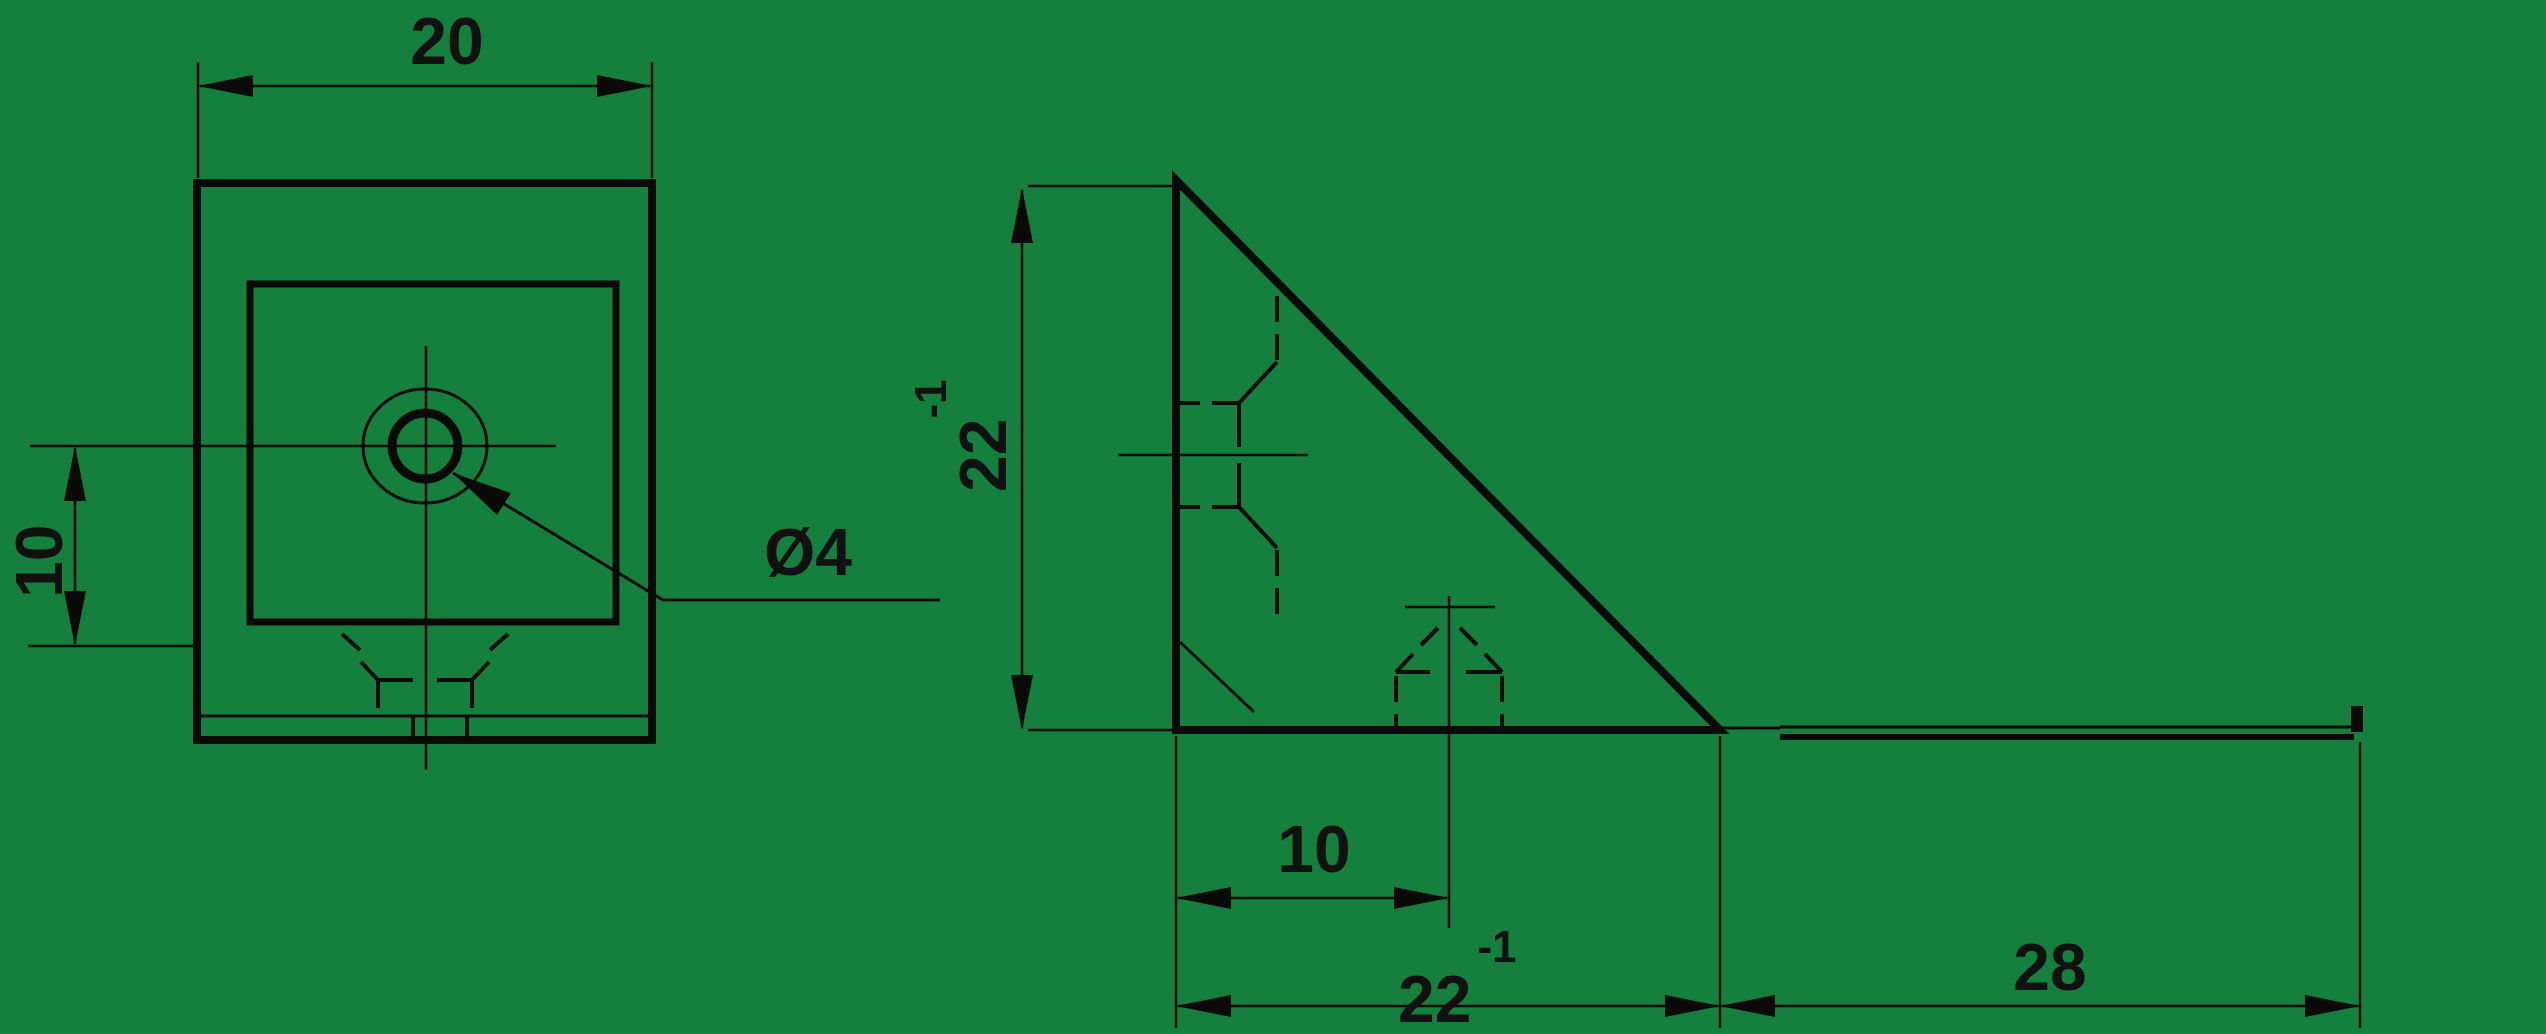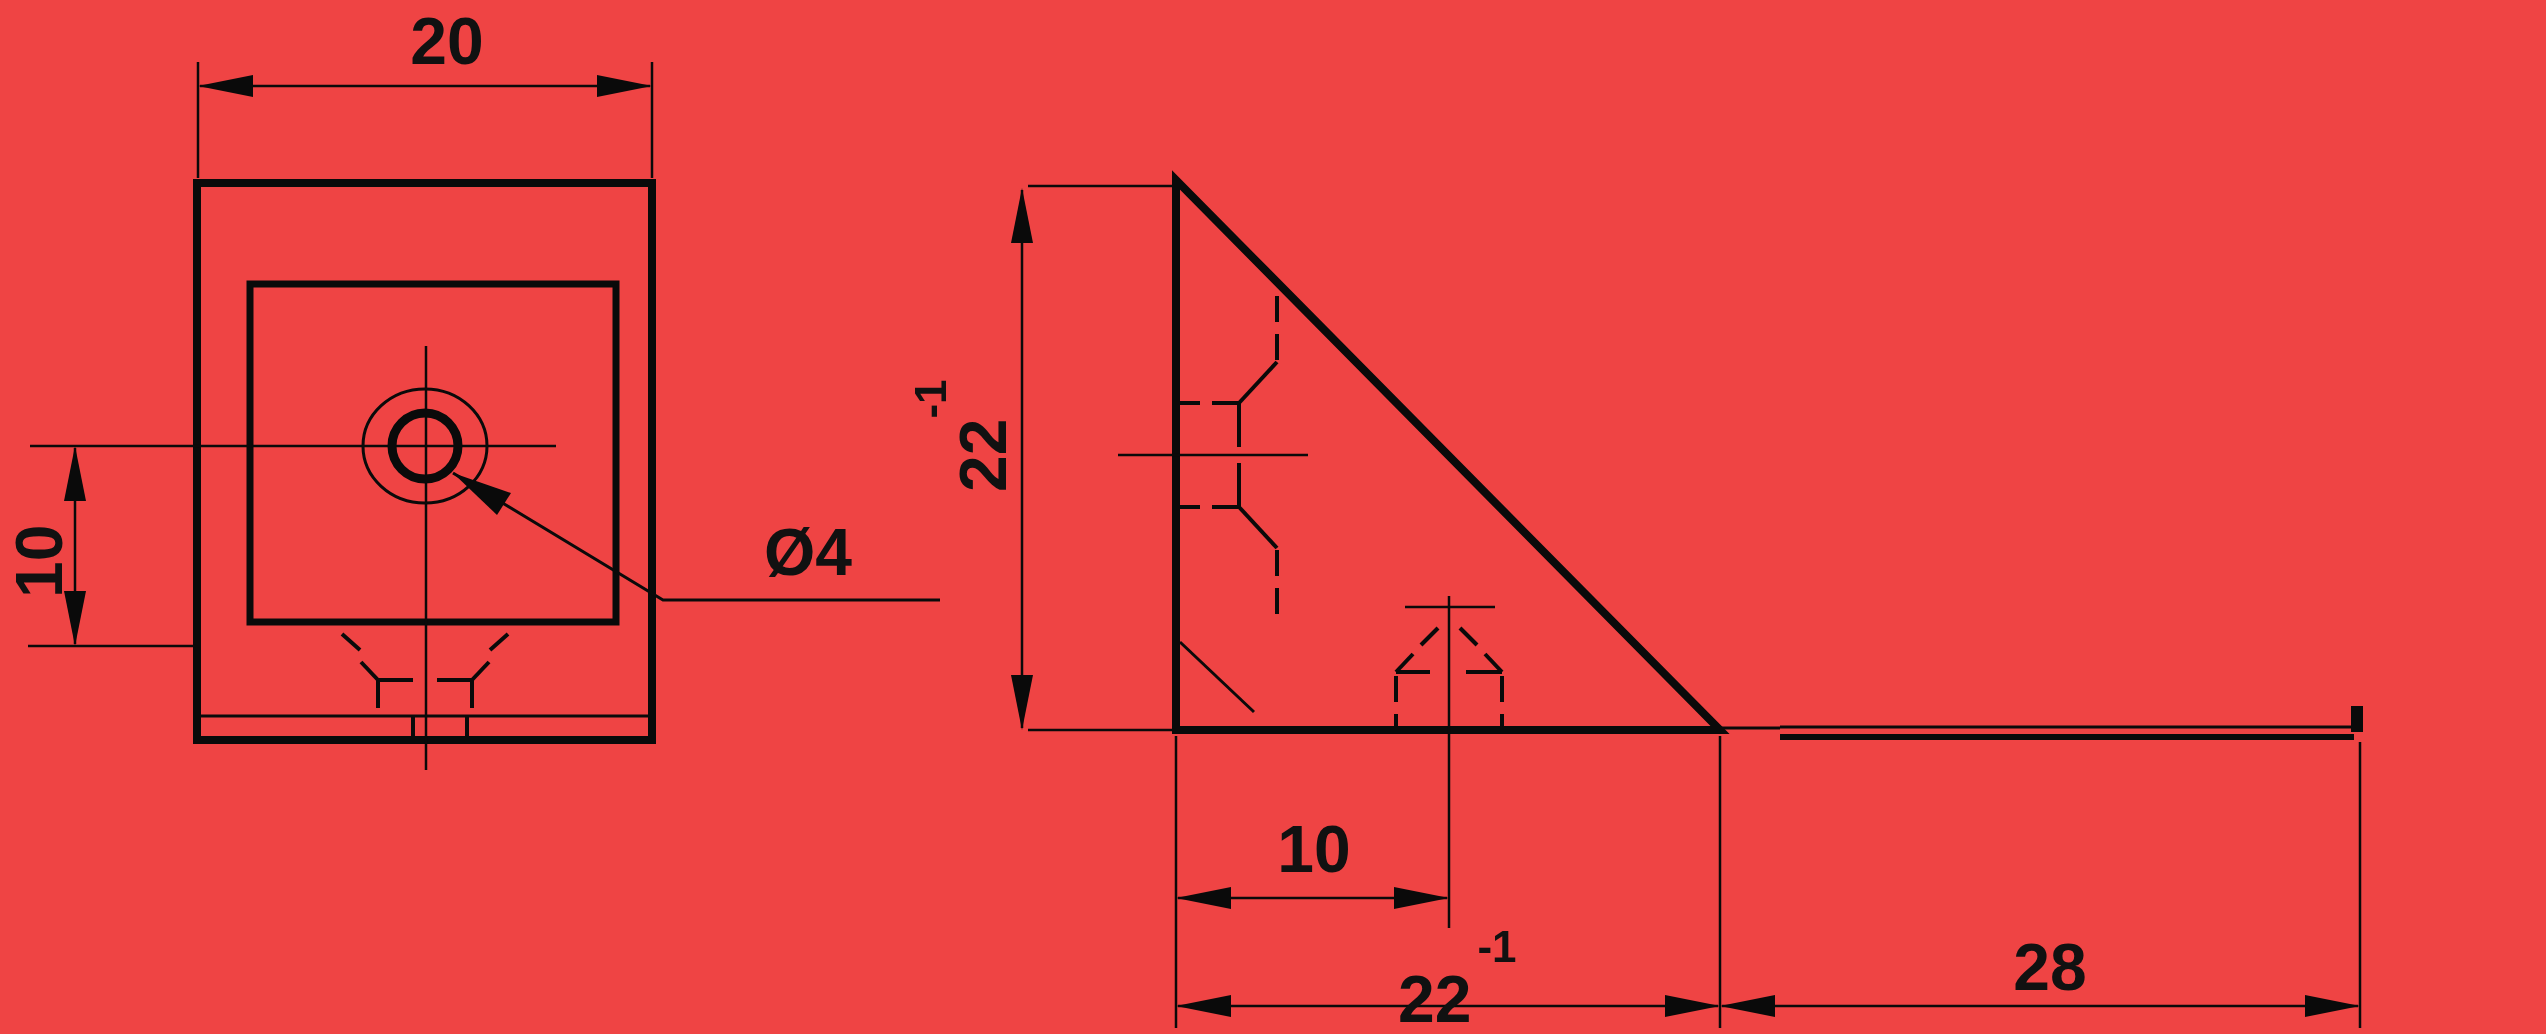--- a/index.html
+++ b/index.html
@@ -1,16 +1,16 @@
 <!DOCTYPE html>
 <html><head>
 <meta charset="utf-8">
 <style>
   html,body{margin:0;padding:0;background:#ffffff;}
-  .canvas{position:relative;width:2546px;height:1034px;background:#ef4444;overflow:hidden;
+  .canvas{position:relative;width:2546px;height:1034px;background:#15803d;overflow:hidden;
           font-family:"Liberation Sans", sans-serif;}
   svg{position:absolute;left:0;top:0;}
   text{fill:#111111;font-weight:600;}
   .outline{stroke:#0a0a0a;stroke-width:8;fill:none;}
   .outline2{stroke:#0a0a0a;stroke-width:7;fill:none;}
   .thin{stroke:#0a0a0a;stroke-width:2.5;fill:none;}
   .med{stroke:#0a0a0a;stroke-width:3;fill:none;}
   .hid{stroke:#0a0a0a;stroke-width:4;fill:none;stroke-linecap:butt;}
   .arrow{fill:#0a0a0a;stroke:none;}
 </style>

